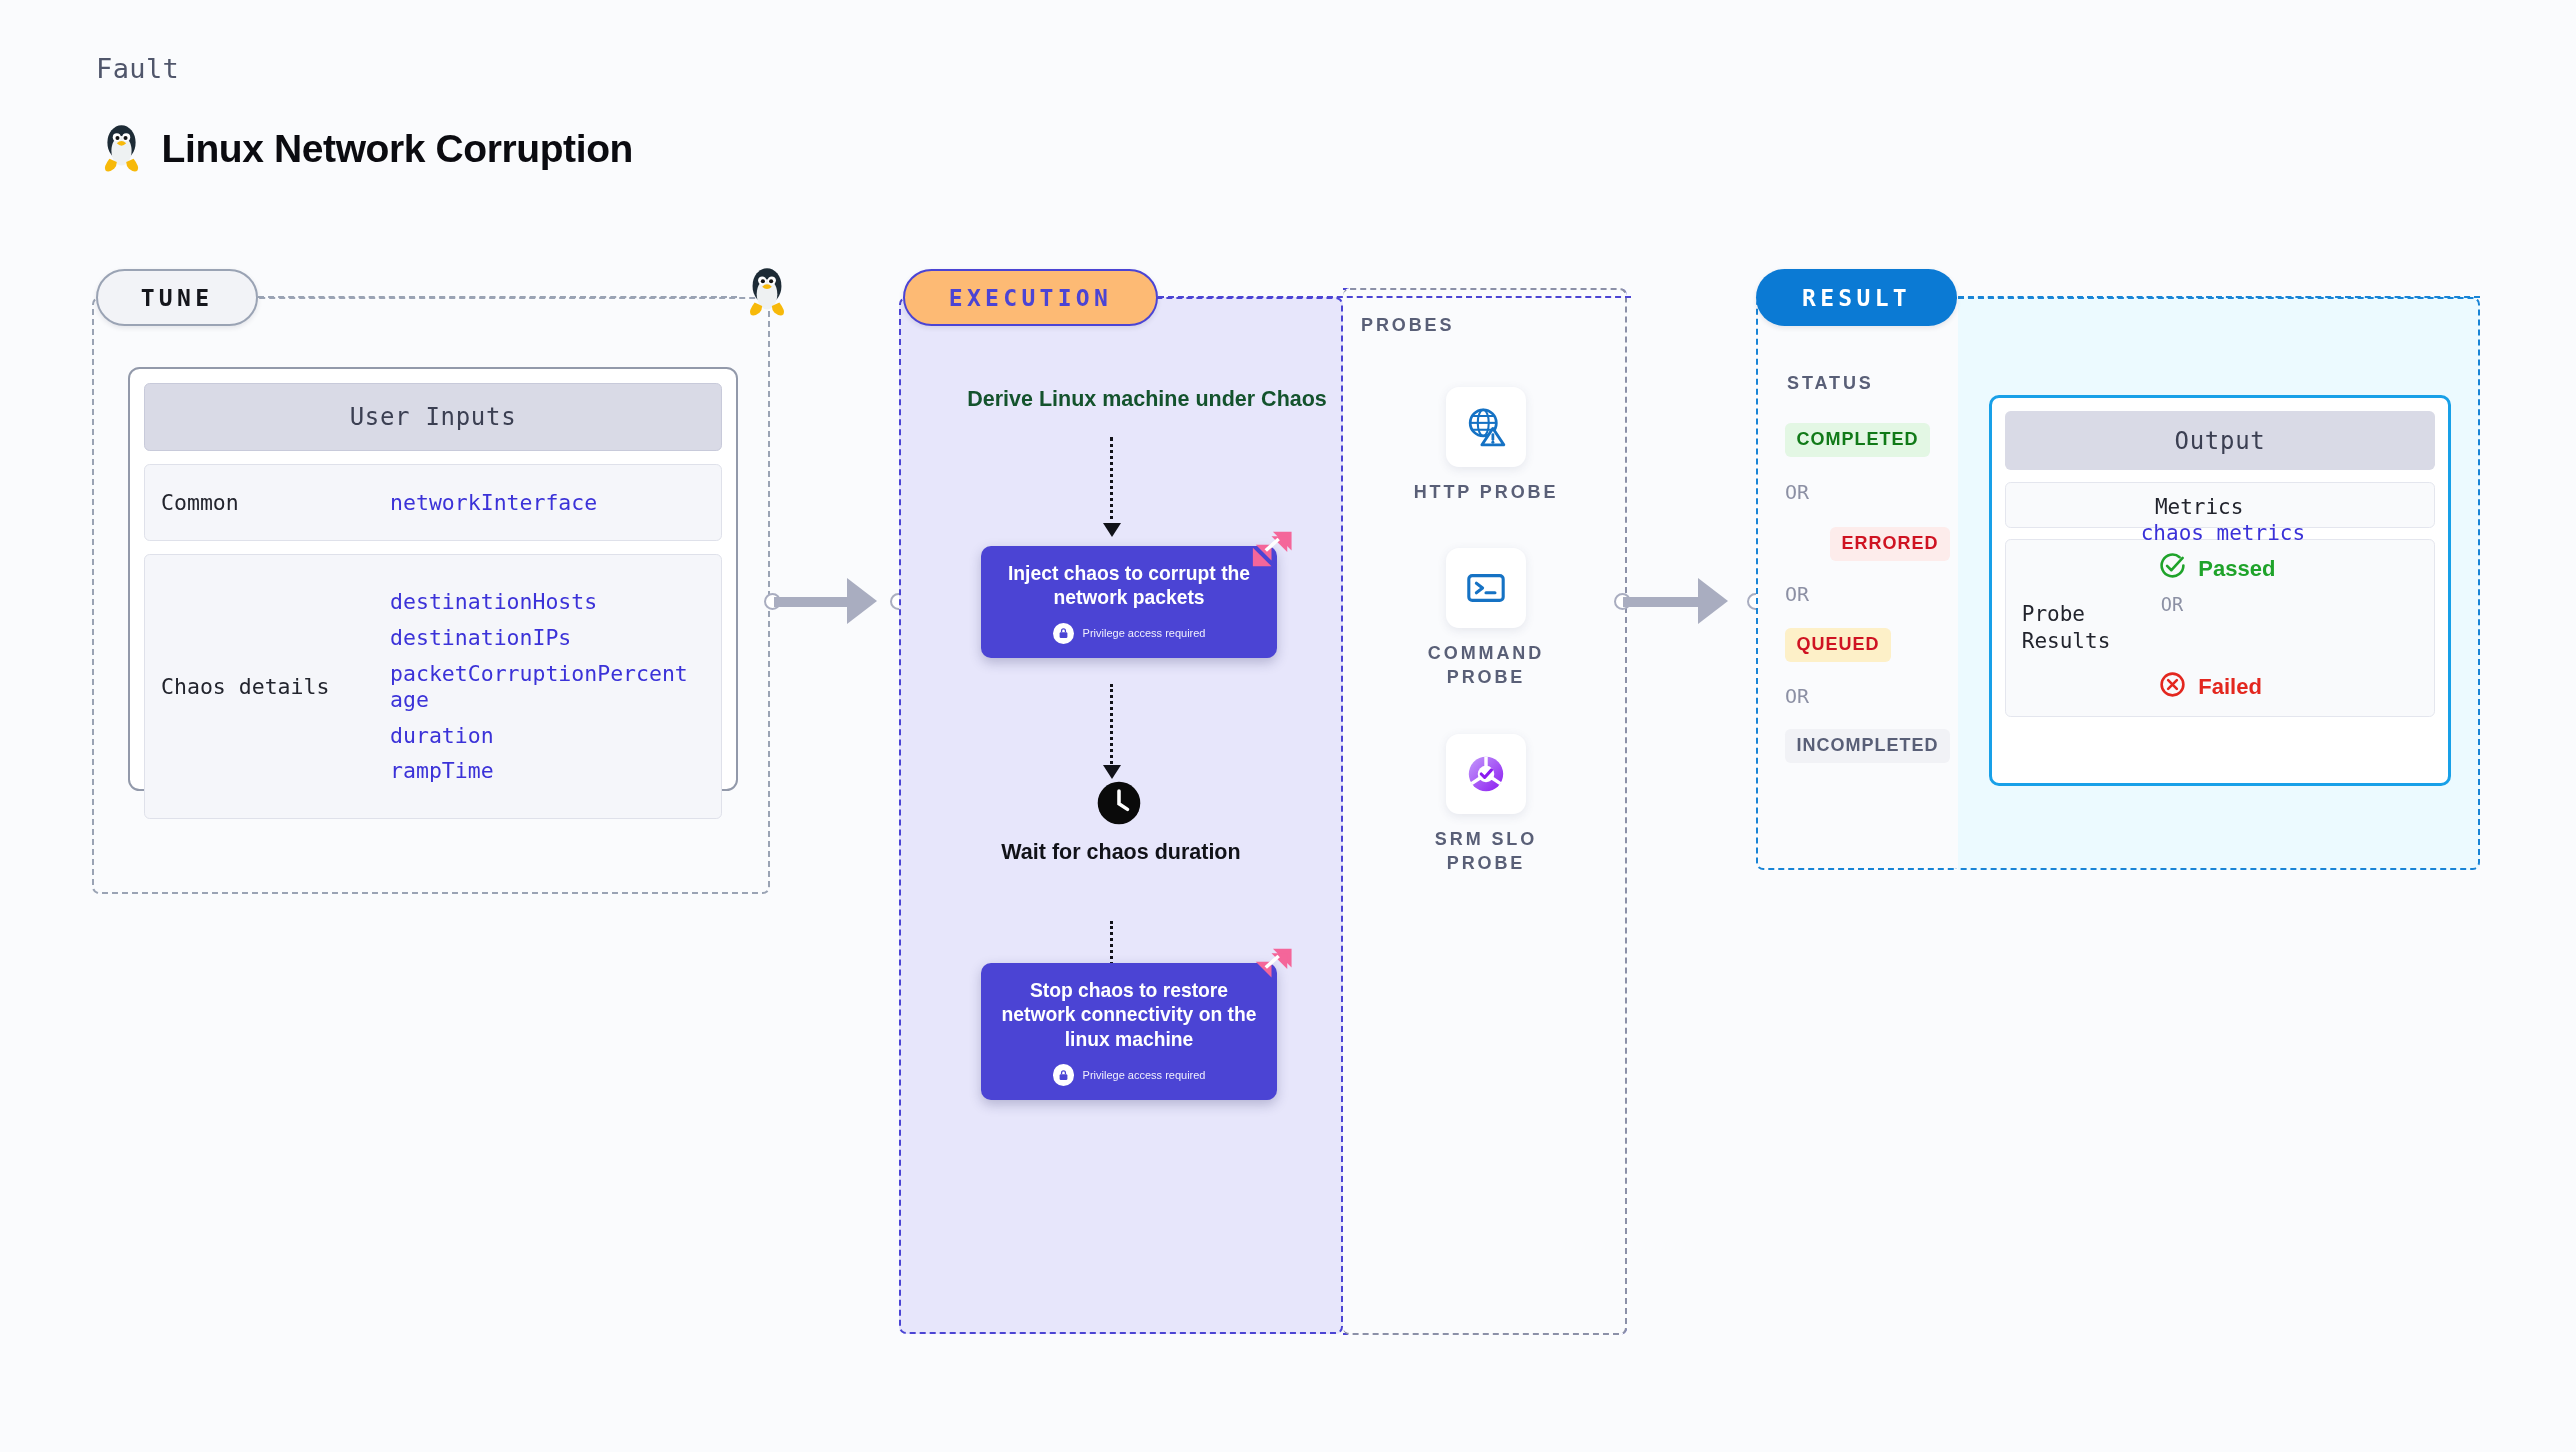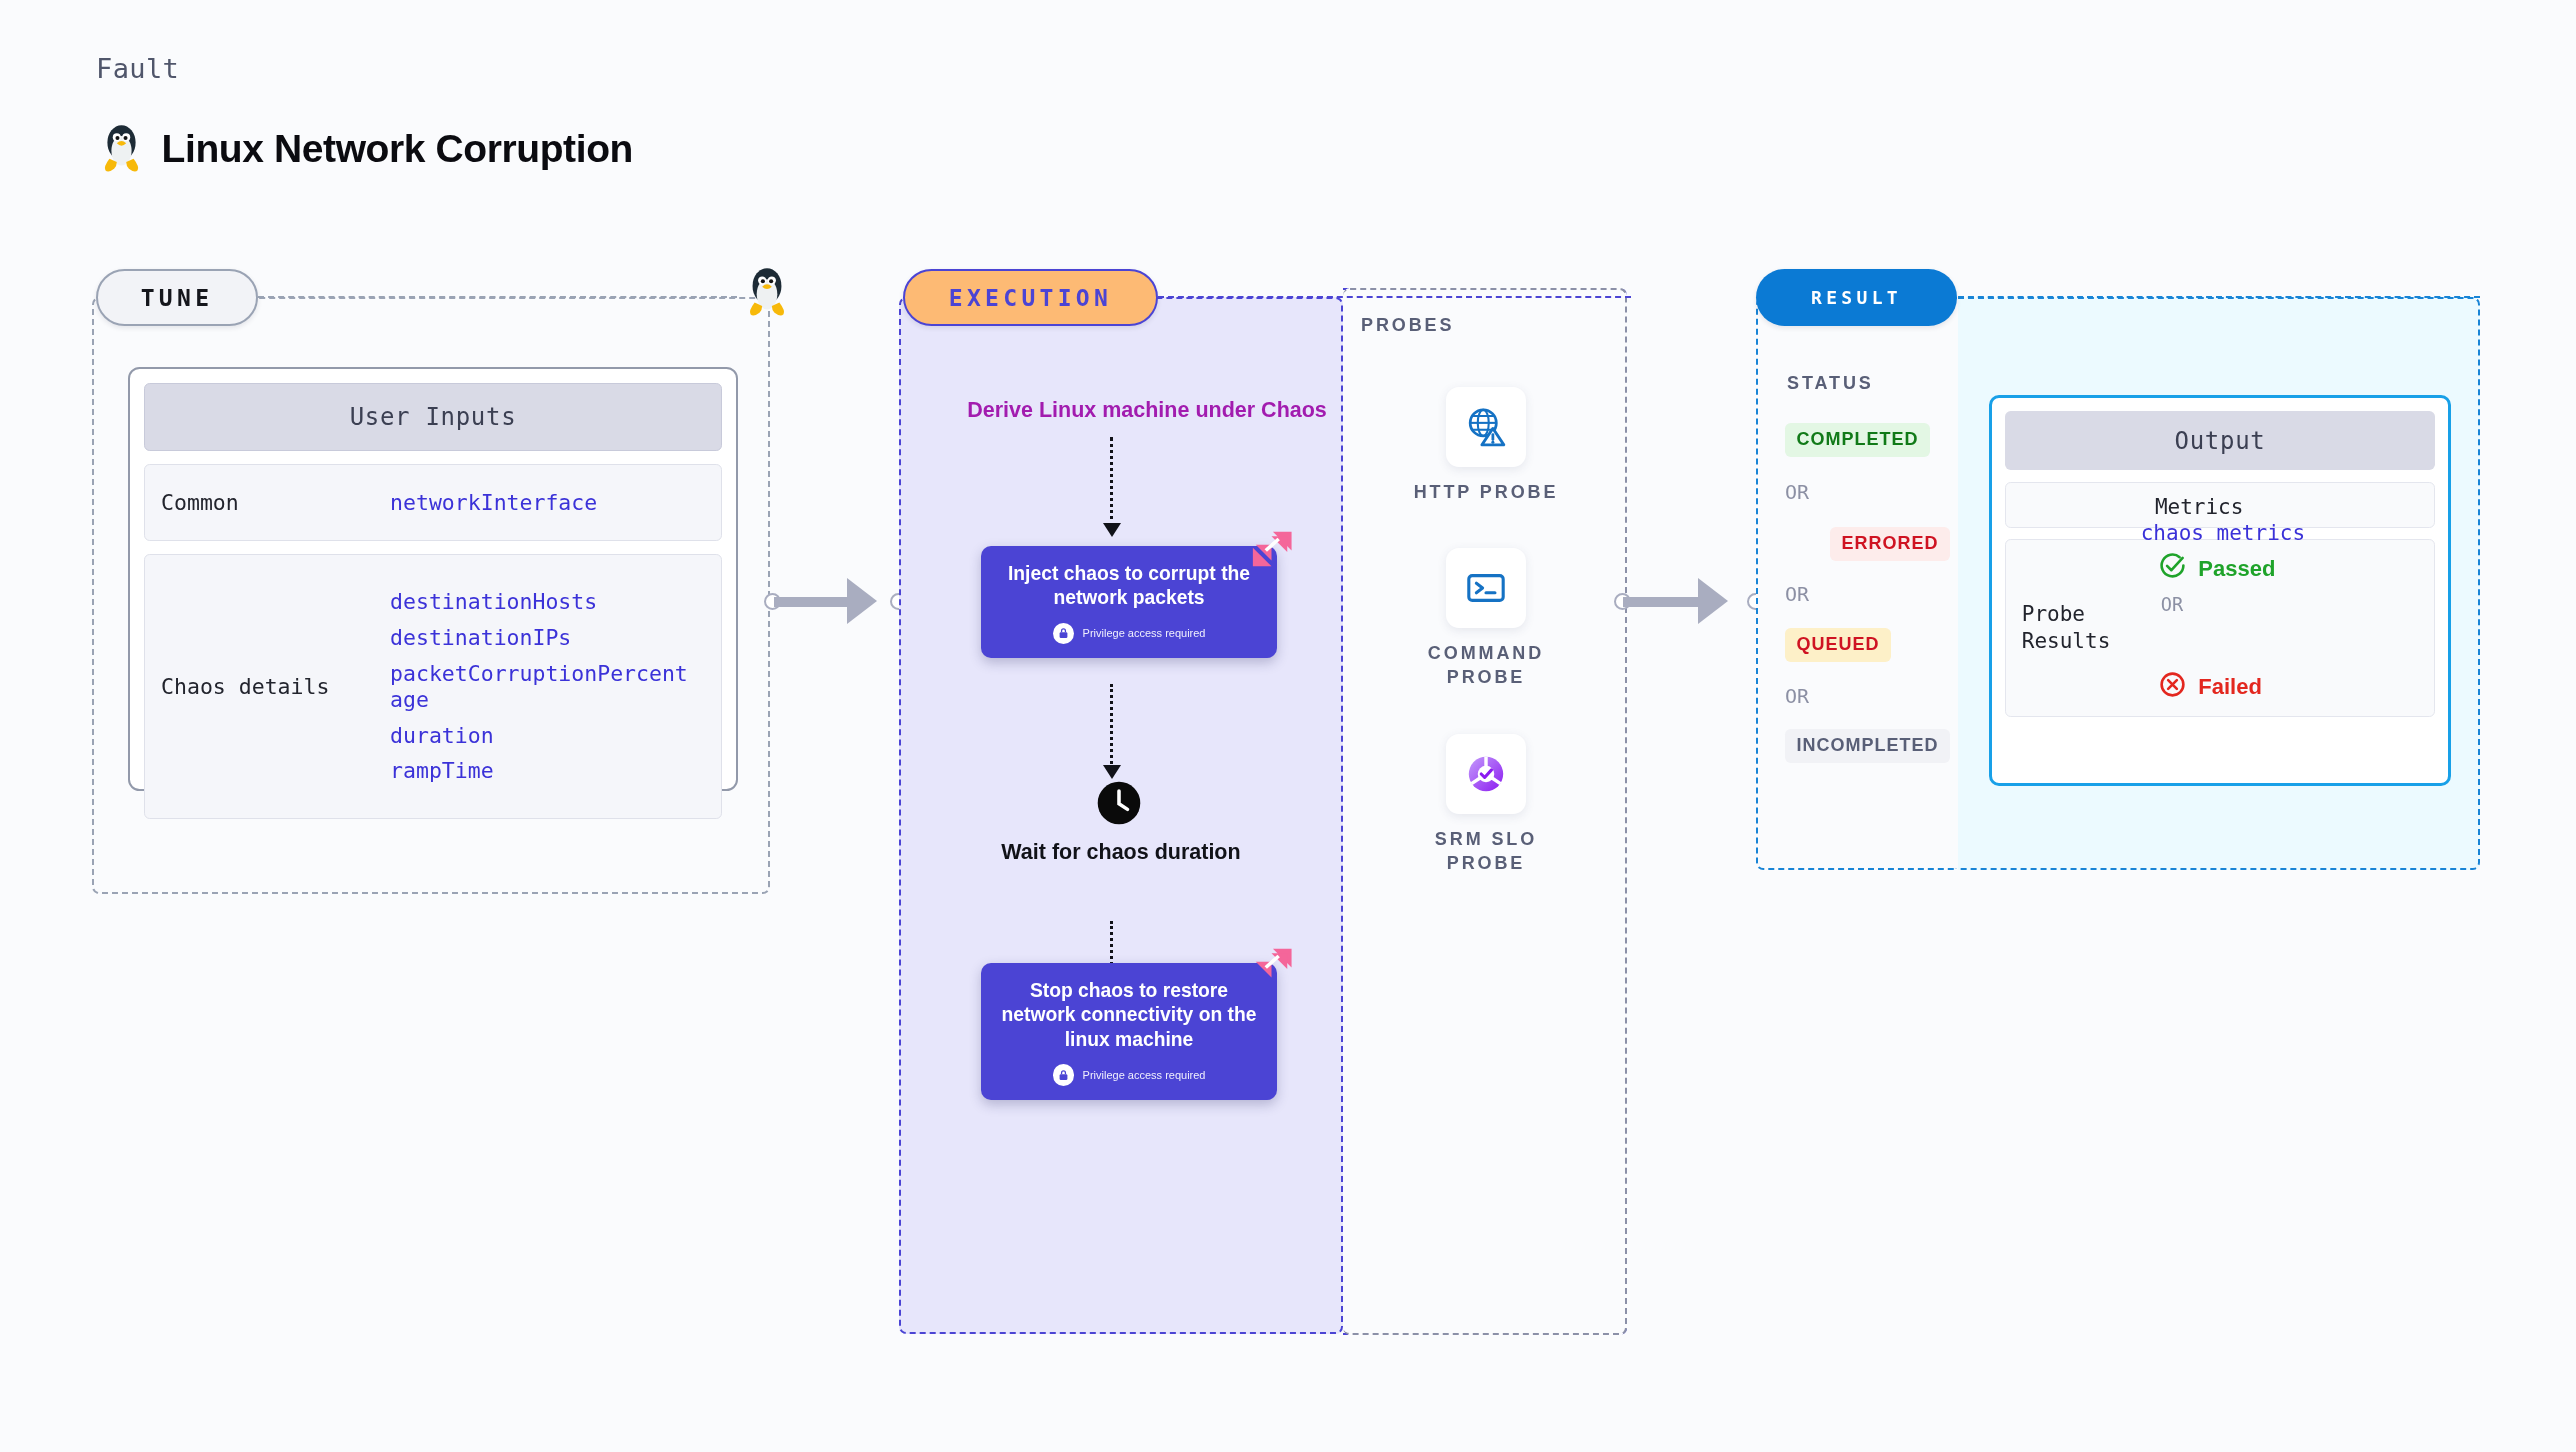--- a/index.html
+++ b/index.html
@@ -98,21 +98,21 @@
     color: #15161c; font-size: 23px;
   }
   #execution-pill {
     left: 903px; top: 269px; width: 255px; height: 57px;
     background: #fdba74; border: 2.9px solid #4b44d4;
     color: #4b44d4; font-size: 23px;
   }
   #result-pill {
     left: 1756px; top: 269px; width: 201px; height: 57px;
     background: #0b7ad4; border: none;
-    color: #ffffff; font-size: 18px;
+    color: #ffffff; font-size: 23px;
   }
 
   
   .pill-dash {
     position: absolute;
     border-top: 2.9px dashed #9aa3b4;
     height: 0;
   }
 
   
@@ -161,23 +161,23 @@
     line-height: 1.2;
     width: 308px;
   }
   .tune-row-values span { word-break: break-all; }
   #tune-row-common { height: 77px; }
   #tune-row-chaos { height: 265px; align-items: center; }
 
   
   #exec-title {
     position: absolute;
-    left: 899px; top: 396px; width: 496px;
+    left: 899px; top: 385px; width: 496px;
     text-align: center;
-    font-size: 21.5px; font-weight: bold; color: #a21caf;
+    font-size: 21.5px; font-weight: bold; color: #14532d;
     line-height: 1.32;
   }
   .exec-arrow {
     position: absolute;
     left: 1110px;
     width: 0;
     border-left: 3.6px dotted #111218;
   }
   .exec-arrowhead {
     position: absolute;

